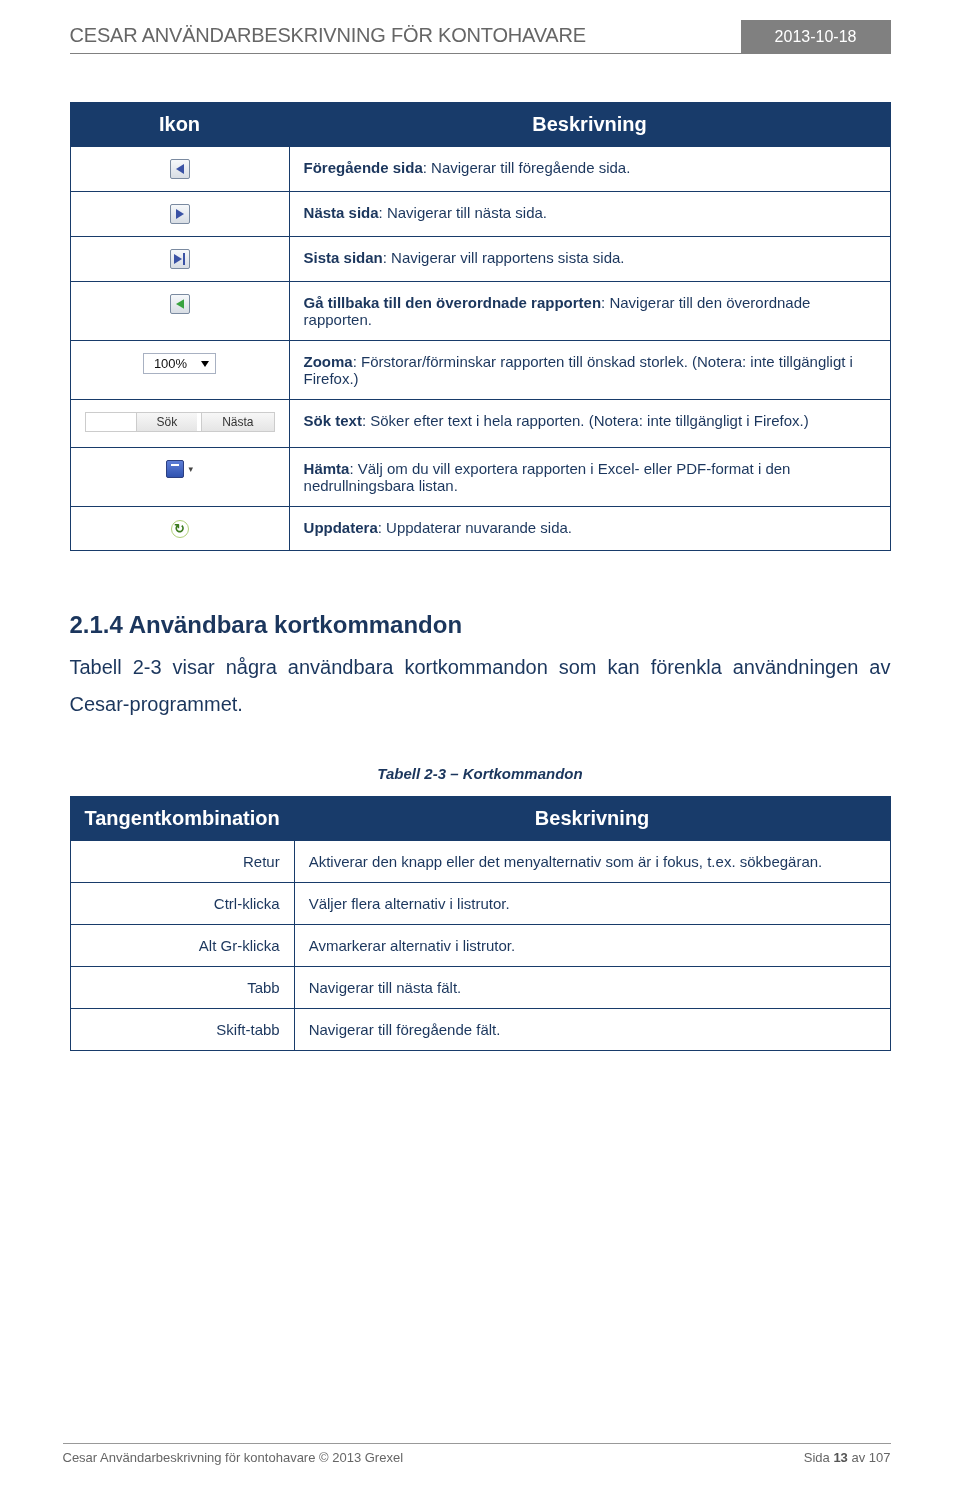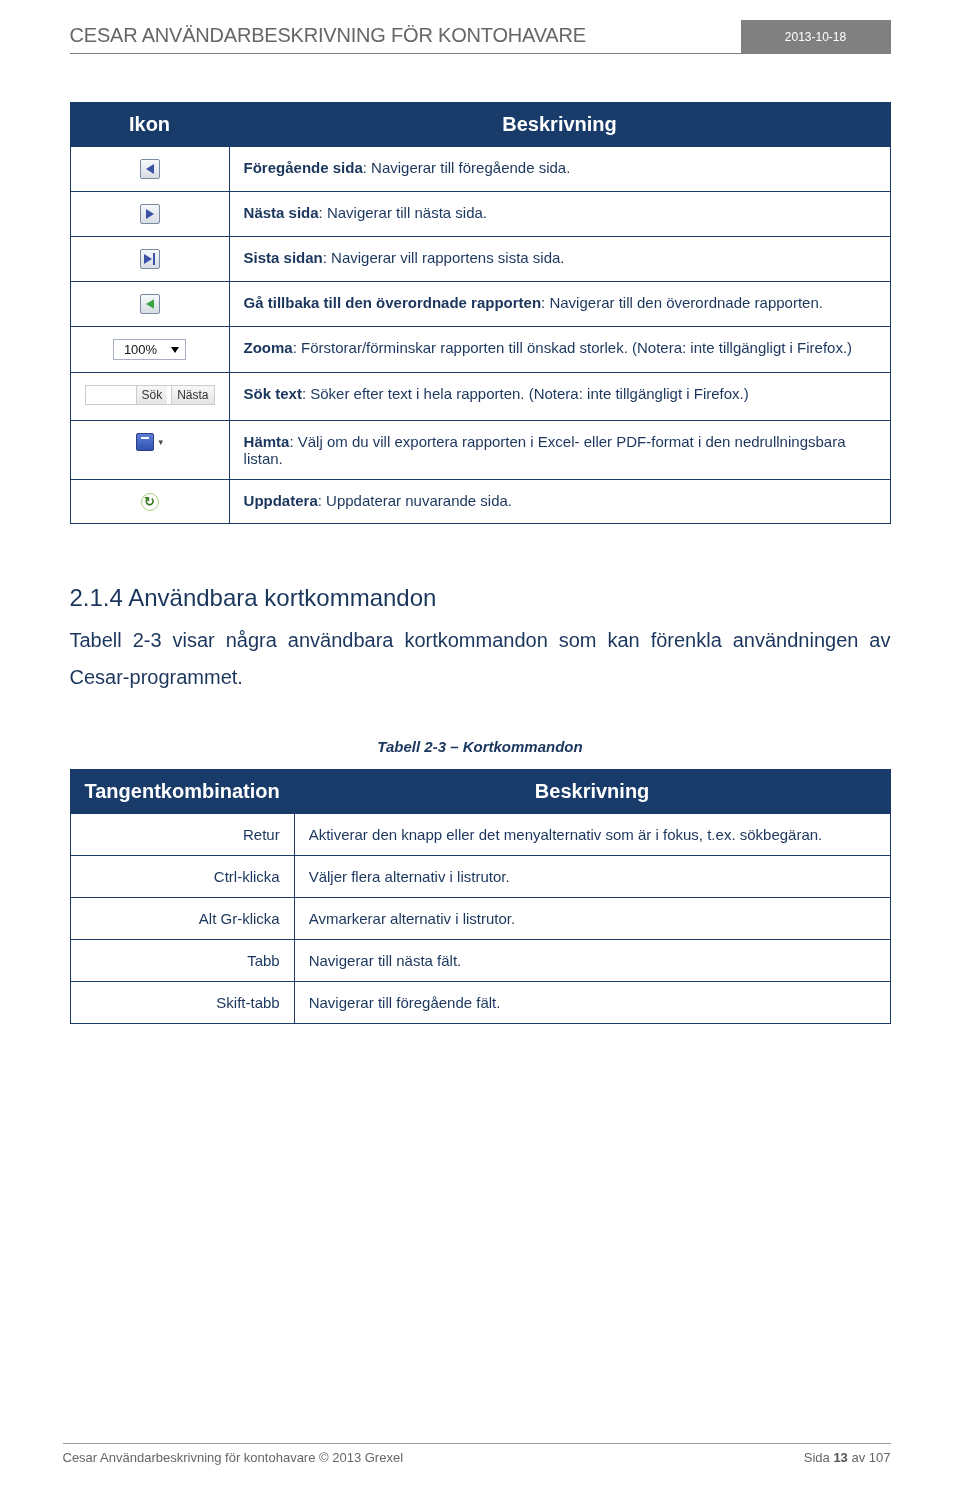--- a/index.html
+++ b/index.html
@@ -34,21 +34,21 @@
     letter-spacing: -0.2px;
   }
   .doc-header .date-box {
     width: 150px;
     background: #808080;
     color: #fff;
     text-align: center;
     display: flex;
     align-items: center;
     justify-content: center;
-    font-size: 12px;
+    font-size: 16px;
     padding: 7px 8px;
   }
   
   table {
     border-collapse: collapse;
     width: 100%;
     margin-bottom: 60px;
   }
   td {
     border: 1px solid #183b6a;
@@ -111,36 +111,36 @@
   .zoom-ctrl .caret { width:0;height:0;border-left:4px solid transparent;border-right:4px solid transparent;border-top:6px solid #000;}
   .search-ctrl {
     display:inline-flex; align-items:center; gap:4px;
     border:1px solid #ccc; background:#fff; font-size:13px; color:#555;
   }
   .search-ctrl .inp {
     width:46px; height:18px; border:none;
   }
   .search-ctrl .btn {
     background:linear-gradient(#f7f7f7,#e5e5e5); border-left:1px solid #ccc;
-    padding:2px 5px; font-size:12px; color:#333;
+    padding:2px 20px; font-size:12px; color:#333;
   }
   .disk-icon {
     width:18px;height:18px;display:inline-block;
     background:linear-gradient(#5e7ed7,#3053b0);border:1px solid #2c3f80;border-radius:2px;position:relative;
   }
   .disk-icon::after { content:""; position:absolute; width:8px;height:2px;background:#fff;top:3px;left:4px;}
   .refresh-icon {
     width:18px;height:18px;display:inline-flex;justify-content:center;align-items:center;
     border:1px solid #afd07a;border-radius:50%;color:#3b7a1f;font-size:13px;font-weight:bold;
   }
   
   h2.sec {
     color: #1b365d;
     font-size: 24px;
-    font-weight: normal;
+    font-weight: bold;
     font-family: Arial, sans-serif;
     margin: 0 0 10px 0;
   }
   p.body {
     color: #1b365d;
     font-size: 20px;
     line-height: 1.85;
     margin: 0 0 42px 0;
     text-align: justify;
   }

